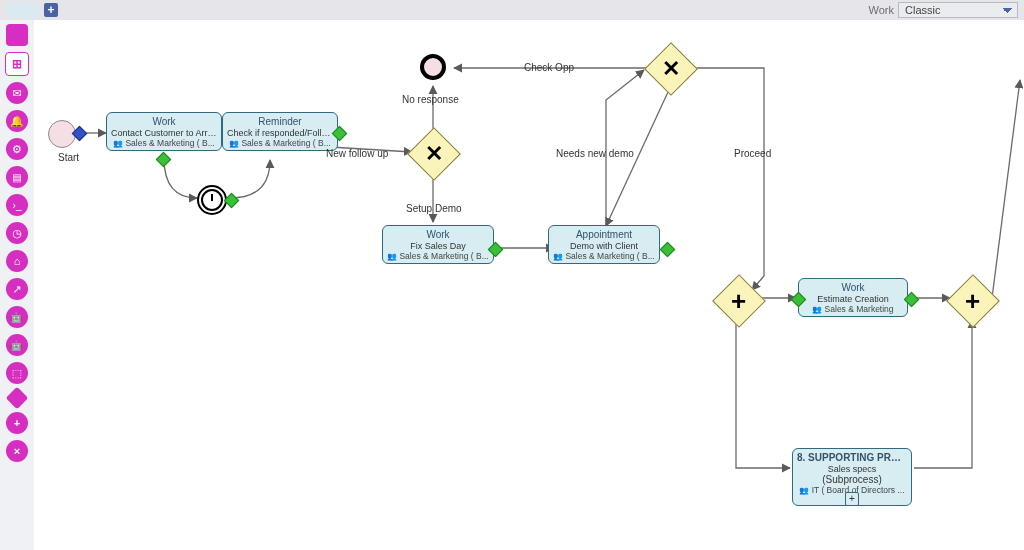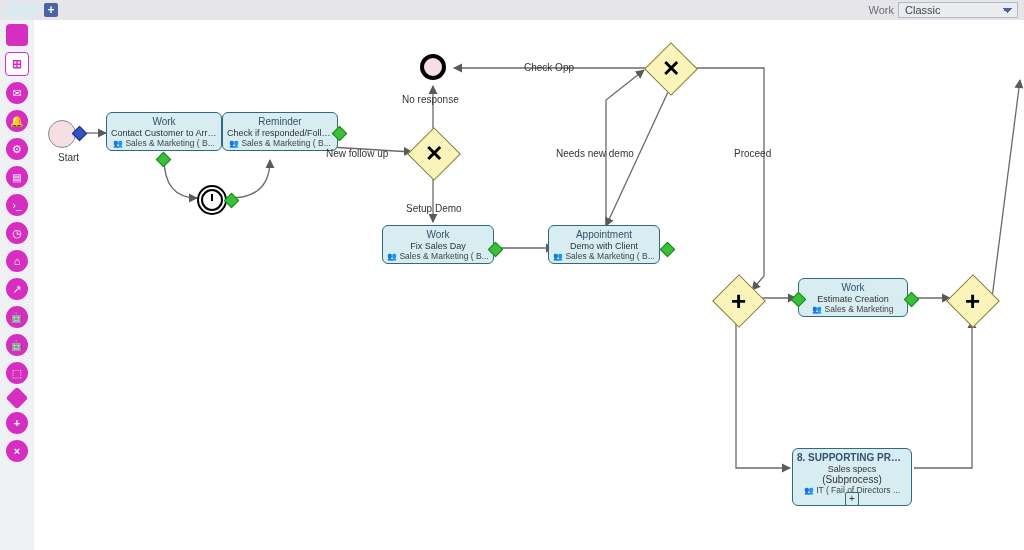--- a/index.html
+++ b/index.html
@@ -332,21 +332,21 @@
       <div class="body">Estimate Creation</div>
       <div class="lane">Sales &amp; Marketing</div>
     </div>
     <div class="port" style="left:872px; top:274px"></div>
     <div class="port" style="left:759px; top:274px"></div>
 
     <div class="task" style="left:758px; top:428px; width:120px; padding-bottom:10px">
       <div class="title" style="font-weight:bold">8. SUPPORTING PROC...</div>
       <div class="body">Sales specs</div>
       <div class="body" style="font-size:10px">(Subprocess)</div>
-      <div class="lane">IT ( Fail of Directors ...</div>
+      <div class="lane">IT ( Board of Directors ...</div>
       <div class="subproc-marker">+</div>
     </div>
 
     <div class="gateway parallel" style="left:920px; top:262px">
         <span class="sym">+</span>
       </div>
 
   </div>
 </div>
 

